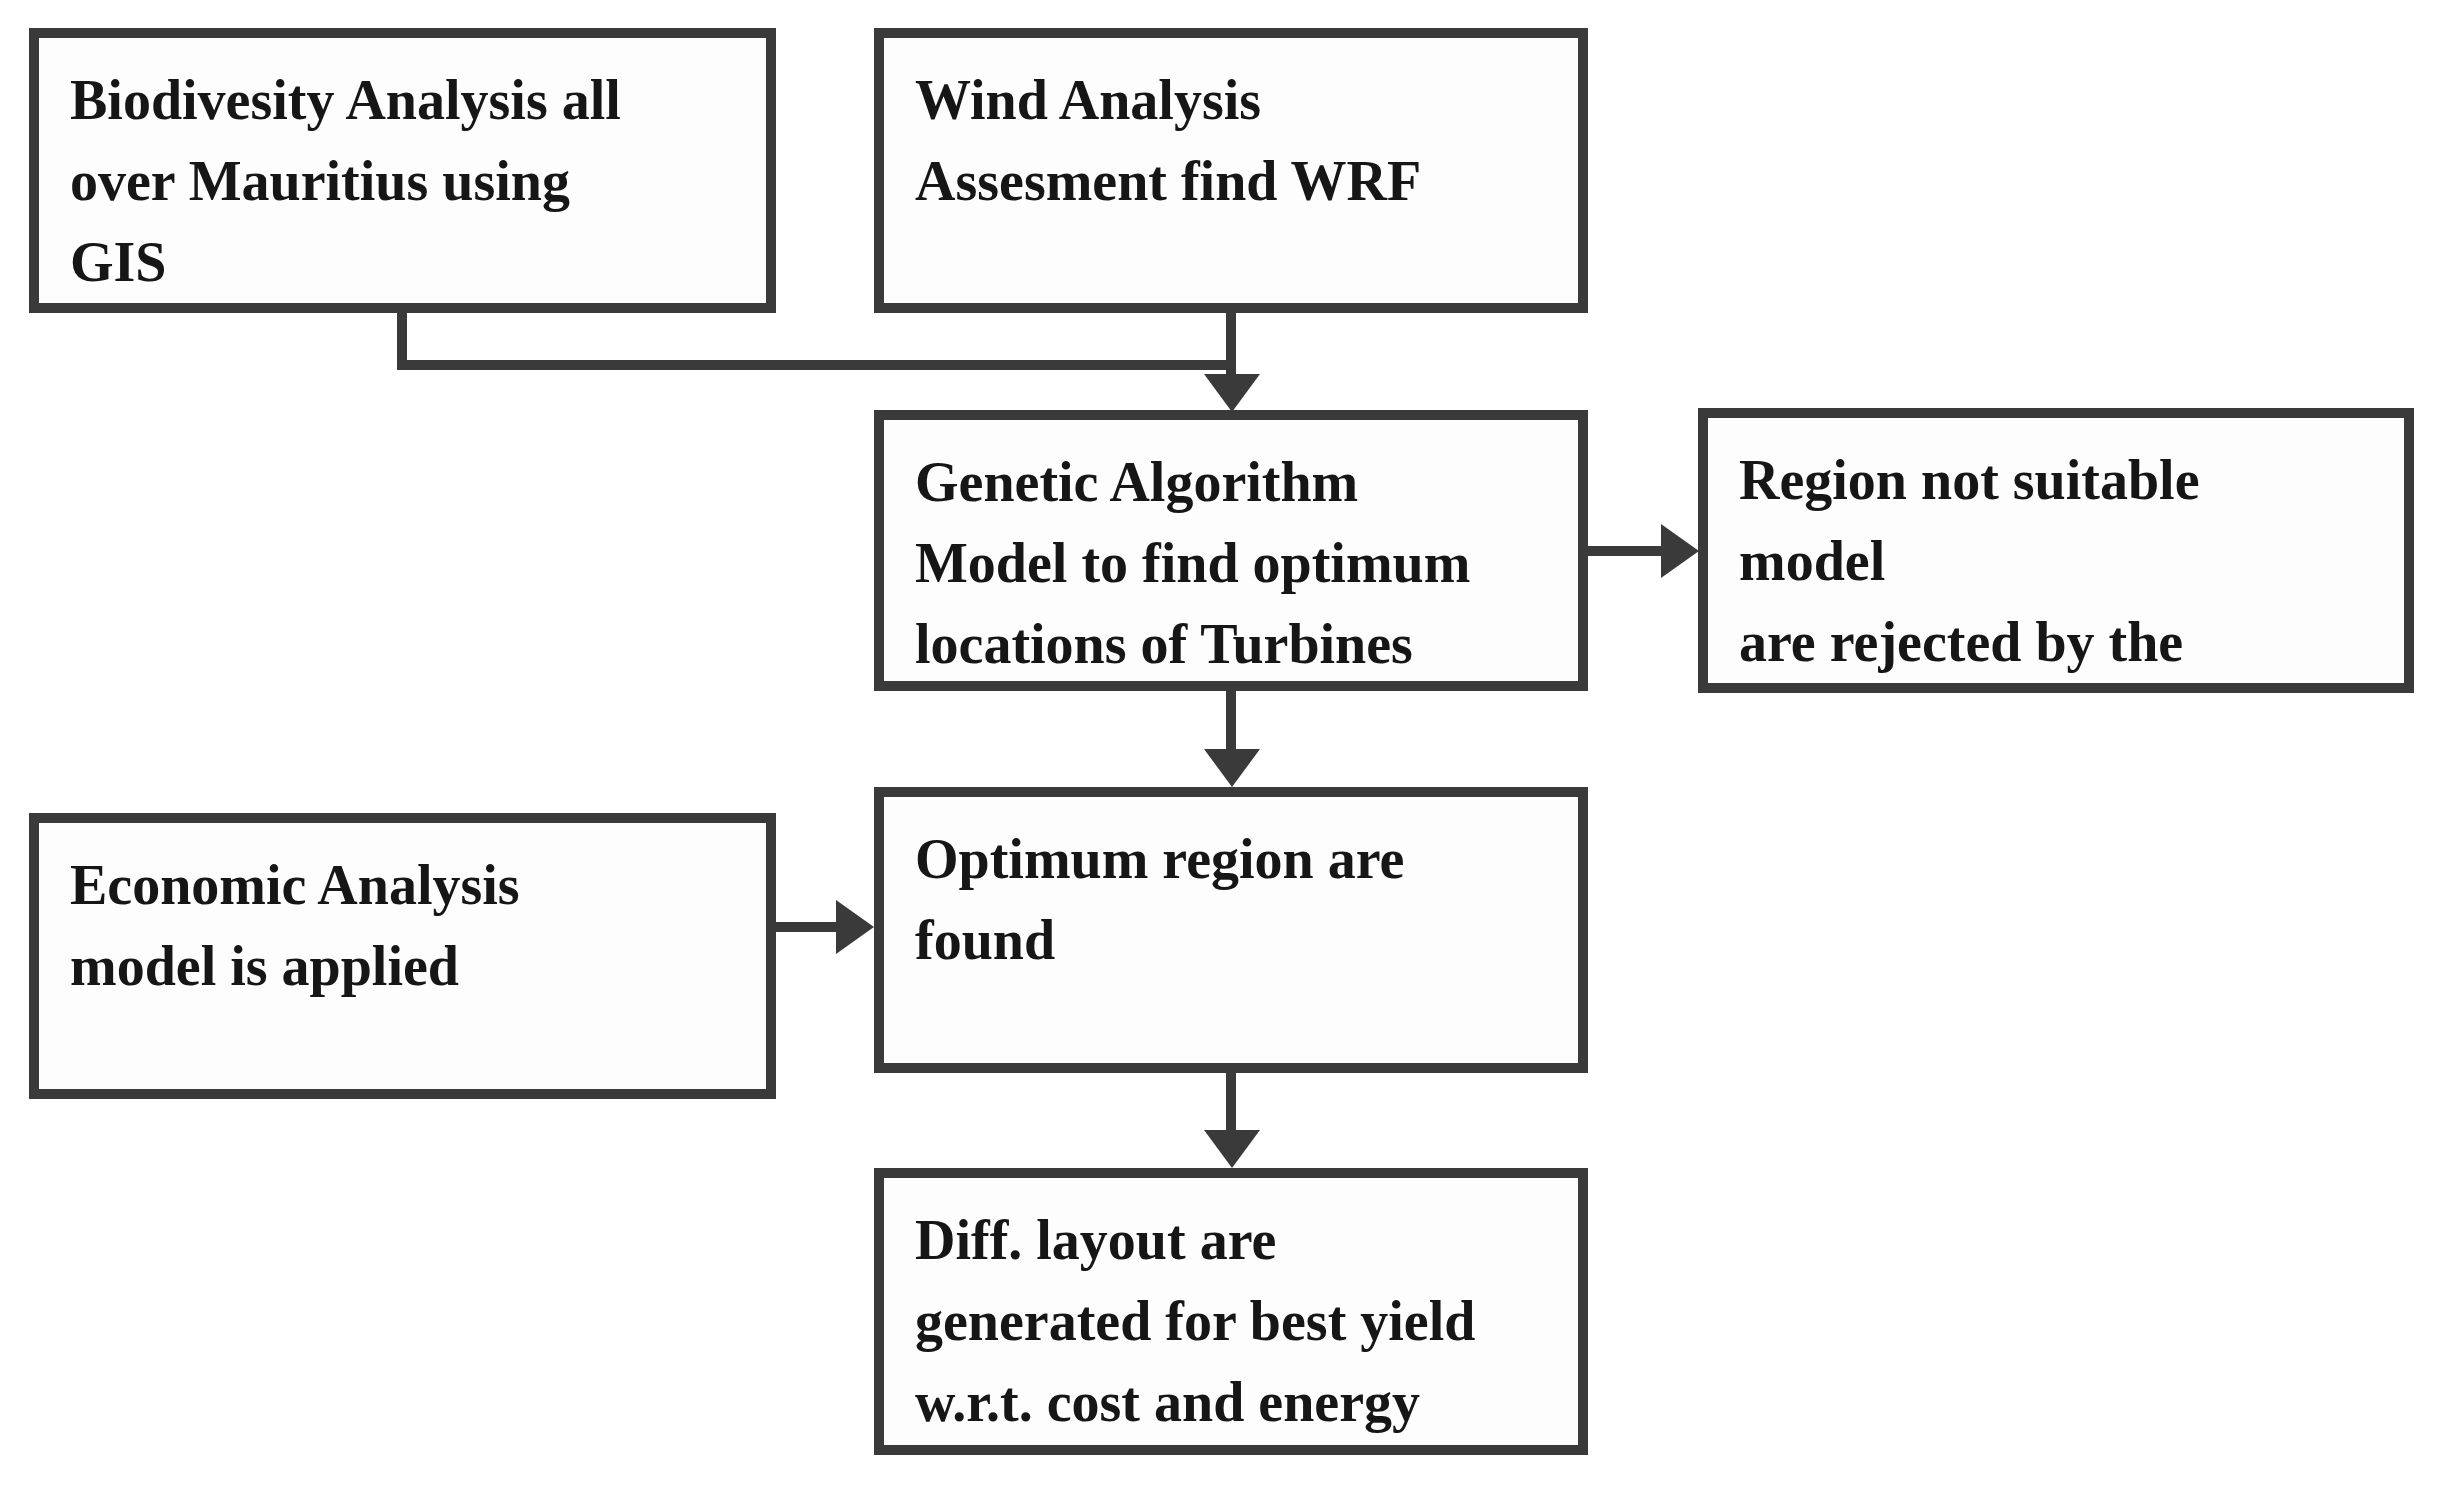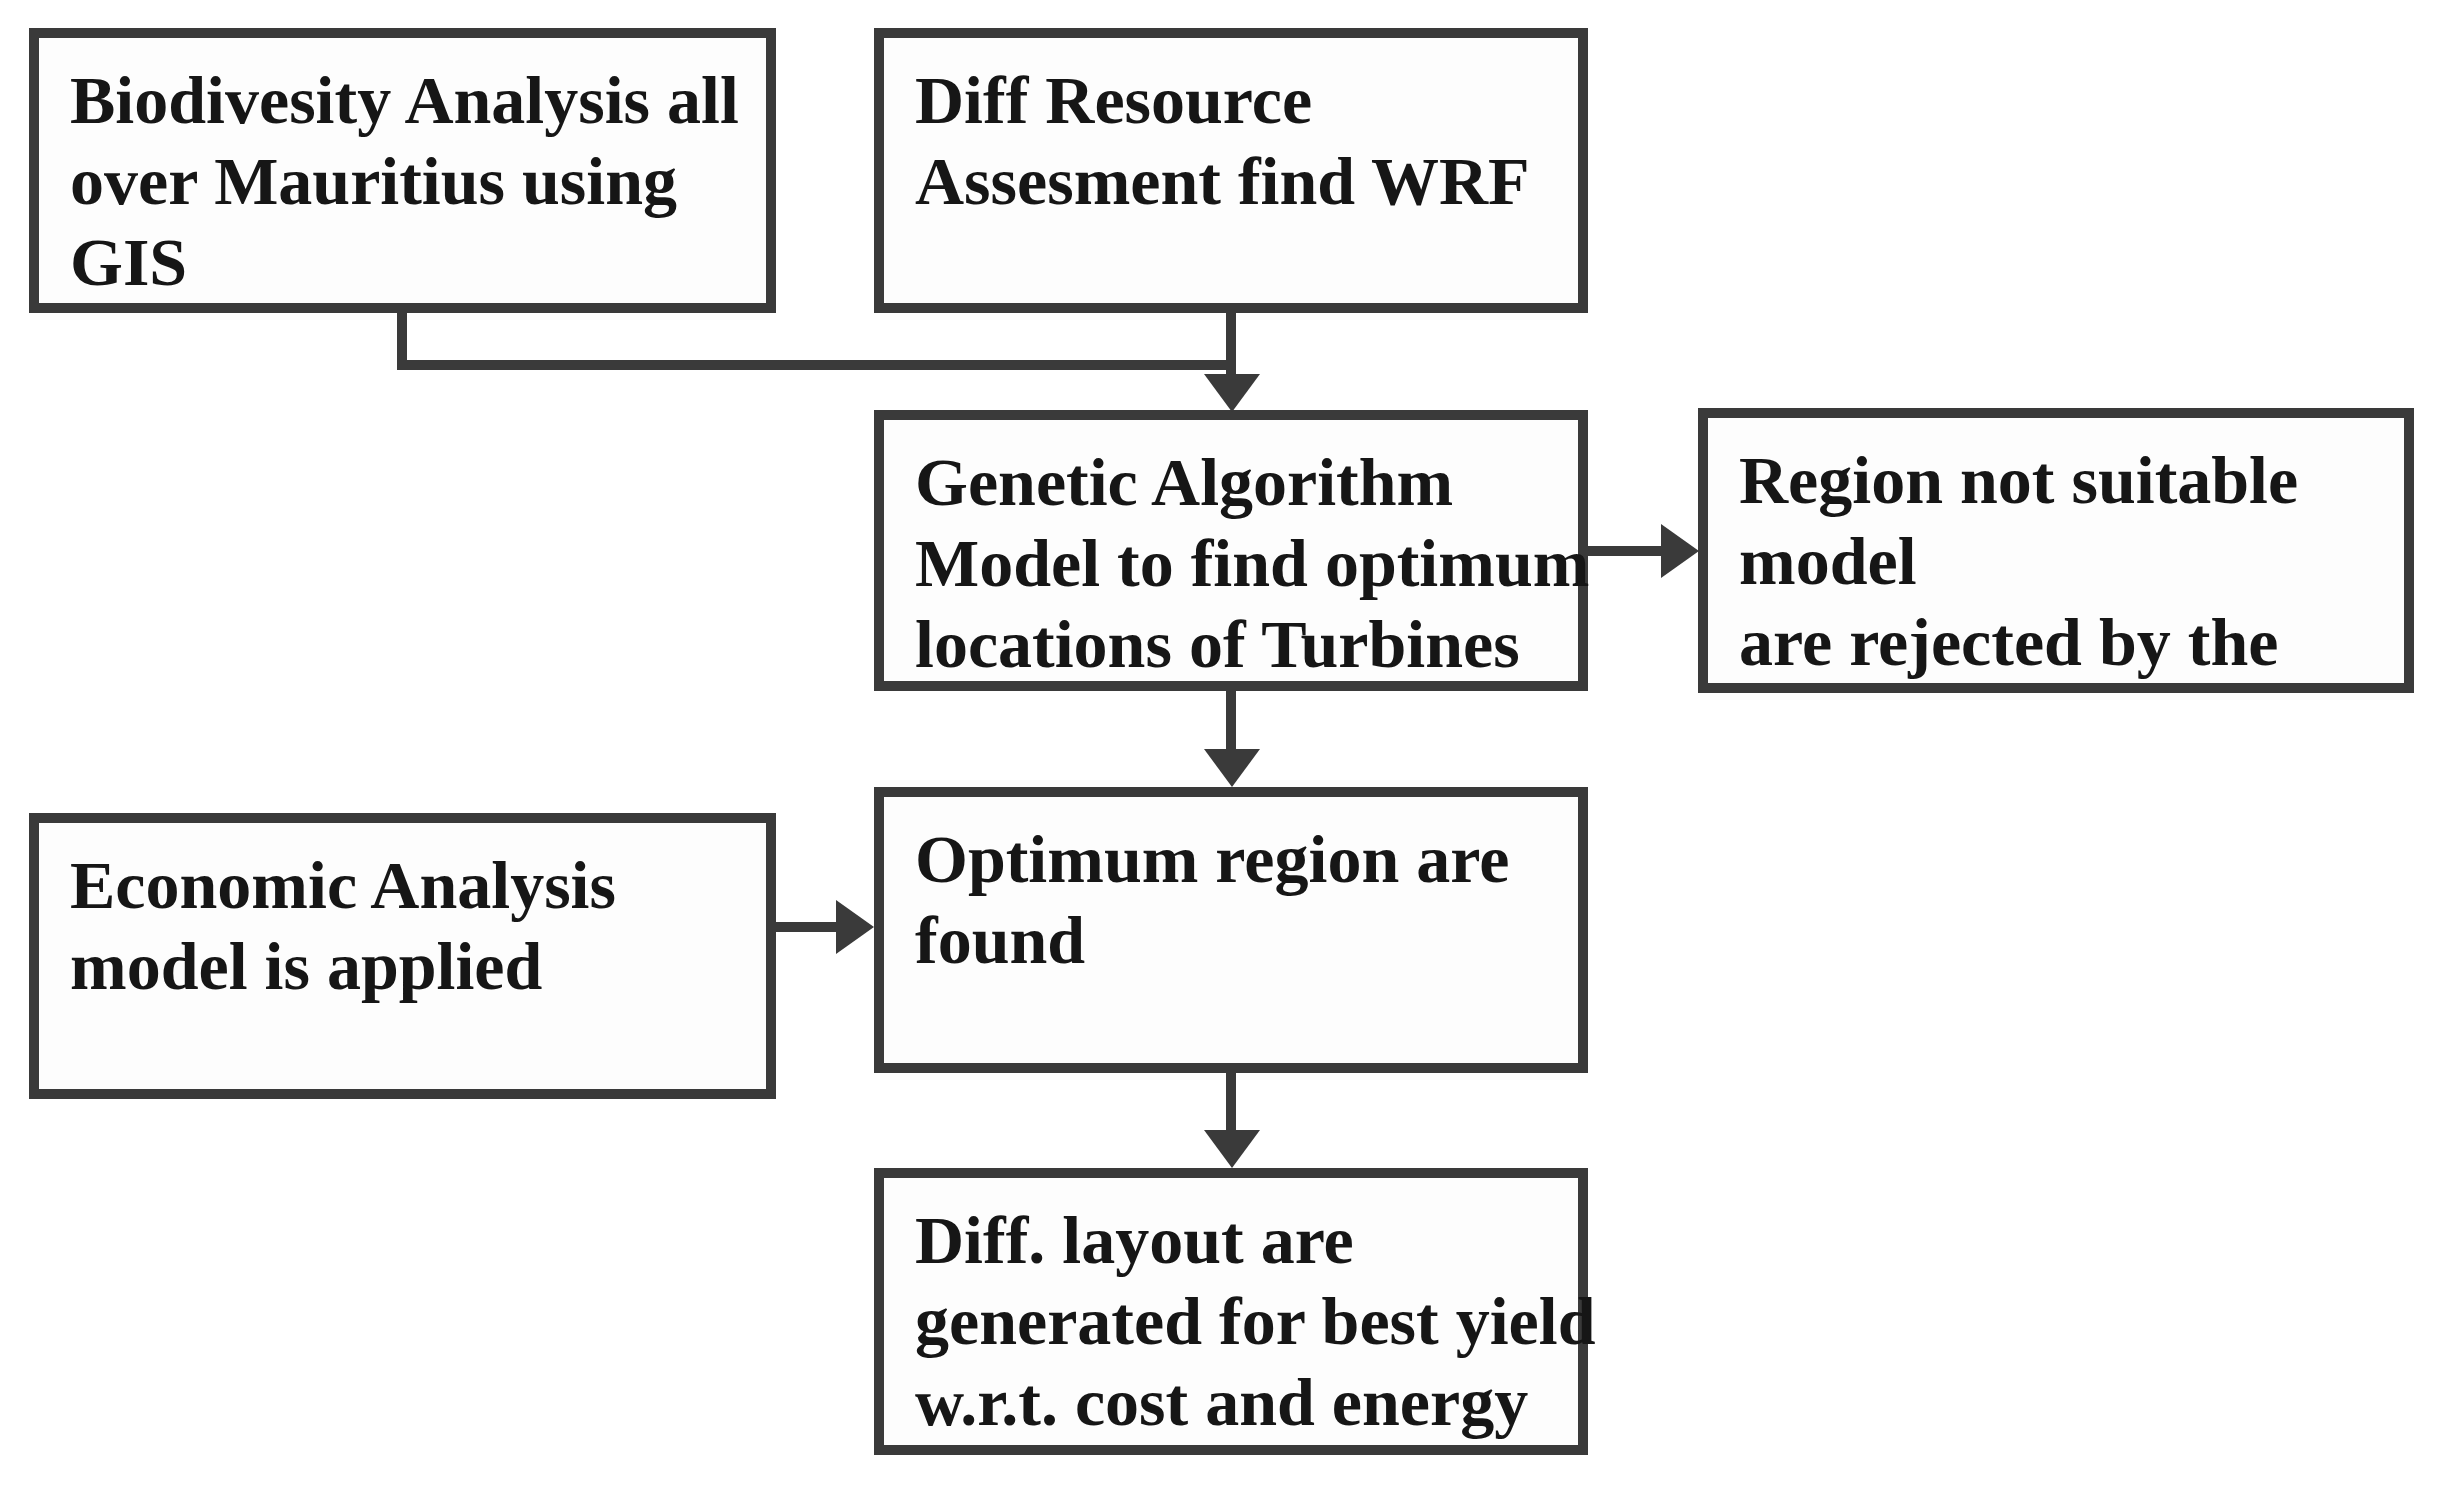--- a/index.html
+++ b/index.html
@@ -17,21 +17,21 @@
     font-family: "Liberation Serif", serif;
     overflow: hidden;
   }
   .box {
     position: absolute;
     box-sizing: border-box;
     border: 10.3px solid var(--line);
     background: var(--box_fill);
     color: var(--text);
     font-weight: bold;
-    font-size: 68px;
+    font-size: 56px;
     line-height: 81px;
     padding: 22.4px 31px;
   }
   .line { white-space: nowrap; }
   .shaft { position: absolute; background: var(--line); }
   .ah-down {
     position: absolute; width: 0; height: 0;
     border-left: 28px solid transparent;
     border-right: 28px solid transparent;
     border-top: 38px solid var(--line);
@@ -69,21 +69,21 @@
 
 <div class="canvas">
 
   <div class="box" id="box-biodiversity">
     <div class="line">Biodivesity Analysis all</div>
     <div class="line">over Mauritius using</div>
     <div class="line">GIS</div>
   </div>
 
   <div class="box" id="box-wind">
-    <div class="line">Diff Resource</div>
+    <div class="line">Wind Analysis</div>
     <div class="line">Assesment find WRF</div>
   </div>
 
   <div class="box" id="box-genetic">
     <div class="line">Genetic Algorithm</div>
     <div class="line">Model to find optimum</div>
     <div class="line">locations of Turbines</div>
   </div>
 
   <div class="box" id="box-rejected">

